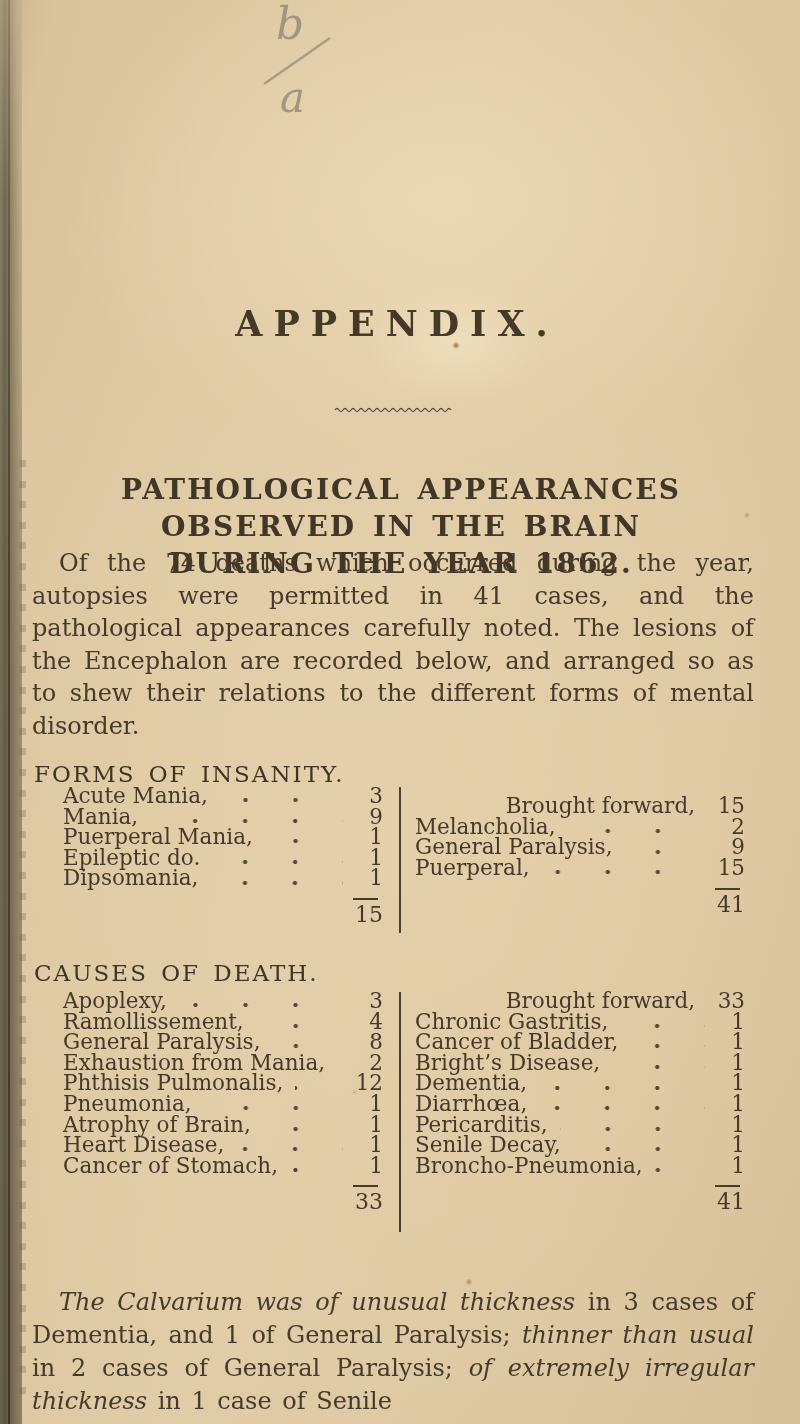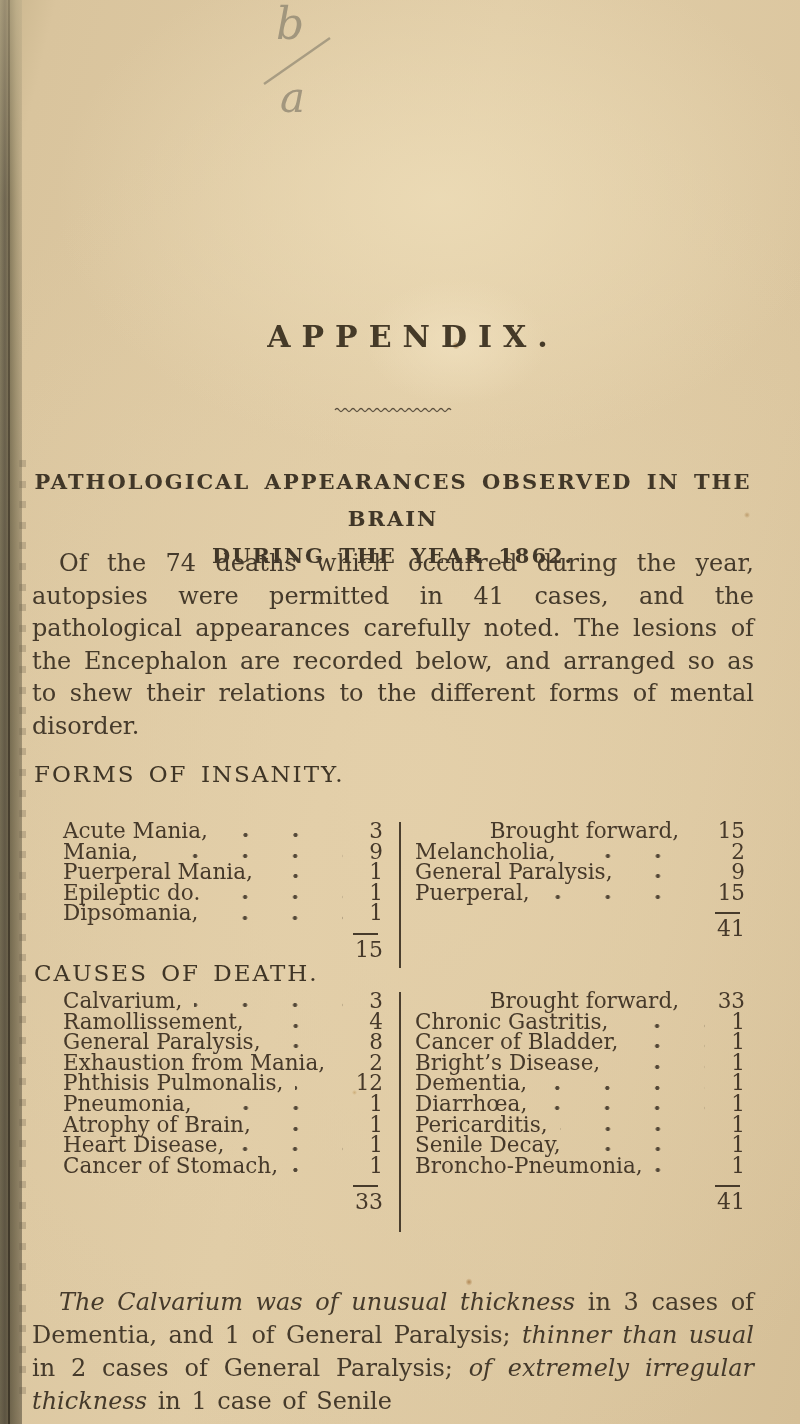--- a/index.html
+++ b/index.html
@@ -38,57 +38,57 @@
   .spot.s2{left:744px;top:512px;width:6px;height:6px;background:radial-gradient(circle,#b08a55 0%,rgba(176,138,85,0) 75%);opacity:.7;}
   .spot.s3{left:466px;top:1278px;width:6px;height:8px;background:radial-gradient(circle,#a5763f 0%,rgba(165,118,63,0) 75%);opacity:.8;}
   .spot.s4{left:352px;top:1090px;width:5px;height:5px;background:radial-gradient(circle,#c09a5c 0%,rgba(192,154,92,0) 75%);opacity:.6;}
 
   .pencil-svg{position:absolute;left:246px;top:2px;}
 
   .content{position:absolute;left:30px;top:0;width:726px;color:#42382a;}
 
   .page-title{
     position:absolute;top:303px;left:0;width:100%;text-align:center;
-    font-size:30px;font-weight:bold;letter-spacing:11px;color:#453a28;
-    margin:16px;text-indent:8px;
+    font-size:35px;font-weight:bold;letter-spacing:11px;color:#453a28;
+    margin:0;text-indent:8px;
   }
   .squiggle{position:absolute;top:400px;left:0;width:100%;text-align:center;}
 
   .main-heading{
     position:absolute;top:463px;left:0;width:100%;text-align:center;
-    font-size:21px;font-weight:bold;line-height:37px;letter-spacing:2px;word-spacing:5px;
-    color:#413728;margin:0;
+    font-size:28px;font-weight:bold;line-height:37px;letter-spacing:2px;word-spacing:5px;
+    color:#413728;margin:8px;
   }
 
   .intro{
     position:absolute;top:547px;left:2px;width:722px;
     font-size:24px;line-height:32.6px;text-align:justify;color:#453a2b;word-spacing:3px;
   }
   .intro p{margin:0;text-indent:27px;}
 
   .sec-title{
     position:absolute;left:0;width:100%;margin:4px;
     font-size:23px;font-weight:normal;letter-spacing:2px;word-spacing:4px;color:#3f3526;
   }
   .sec-title.foi{top:757px;}
   .sec-title.cod{top:956px;}
 
   .dtable{position:absolute;left:33px;width:722px;display:flex;color:#46392a;}
-  .dtable.foi{top:821px;}
+  .dtable.foi{top:786px;align-items:center;}
   .dtable.cod{top:991px;}
   .tcol{width:320px;}
   .tcol.rightcol{width:330px;margin-left:32px;}
   .vdiv{position:absolute;left:336px;top:1px;width:1.6px;background:#4a3e2e;}
   .dtable.foi .vdiv{height:146px;}
   .dtable.cod .vdiv{height:240px;}
 
   .trow{display:flex;align-items:baseline;height:20.6px;font-size:21.5px;line-height:20.6px;white-space:nowrap;}
   .tlabel{flex:none;}
   .trow.carry{justify-content:flex-end;}
-  .trow.carry .tlabel{margin-right:30px;}
+  .trow.carry .tlabel{margin-right:14px;}
   .tvalue{flex:none;width:36px;text-align:right;}
   .leader{
     flex:1;align-self:center;height:6px;margin:8px 4px 0 12px;
     background-image:radial-gradient(circle at 2.4px 3px, rgba(58,48,36,.85) 1.7px, rgba(58,48,36,0) 2.5px);
     background-size:50px 6px;background-repeat:repeat-x;background-position:right center;
   }
   .sum-dash{width:25px;border-top:2px solid #473b2b;margin:9px 5px 5px auto;}
   .trow.total{justify-content:flex-end;font-size:22px;}
 
   .closing{
@@ -201,21 +201,21 @@
       </div>
     </div>
 
     <h3 class="sec-title cod">CAUSES OF DEATH.</h3>
 
     <div class="dtable cod">
       <div class="vdiv"></div>
       <div class="tcol">
         <div>
             <div class="trow">
-              <span class="tlabel">Calvarium,</span>
+              <span class="tlabel">Apoplexy,</span>
               <span class="leader"></span>
               <span class="tvalue">3</span>
             </div>
             <div class="trow">
               <span class="tlabel">Ramollissement,</span>
               <span class="leader"></span>
               <span class="tvalue">4</span>
             </div>
             <div class="trow">
               <span class="tlabel">General Paralysis,</span>

